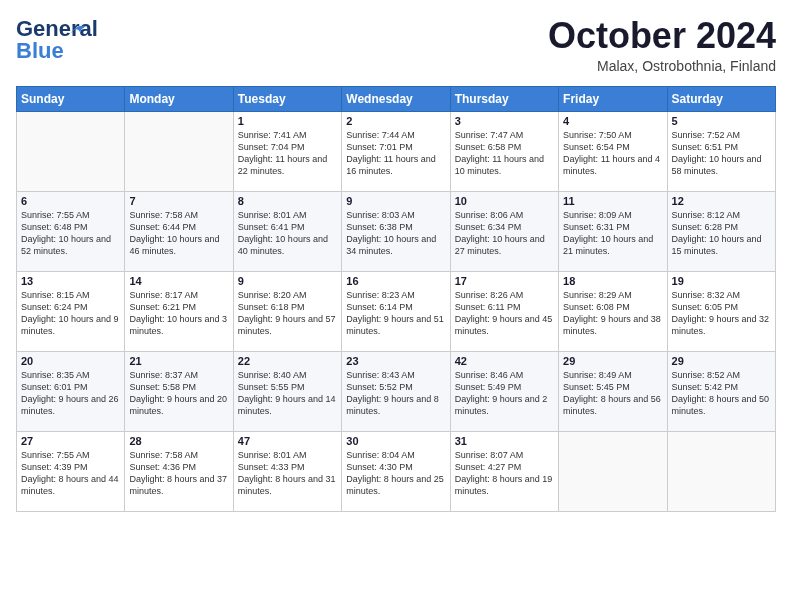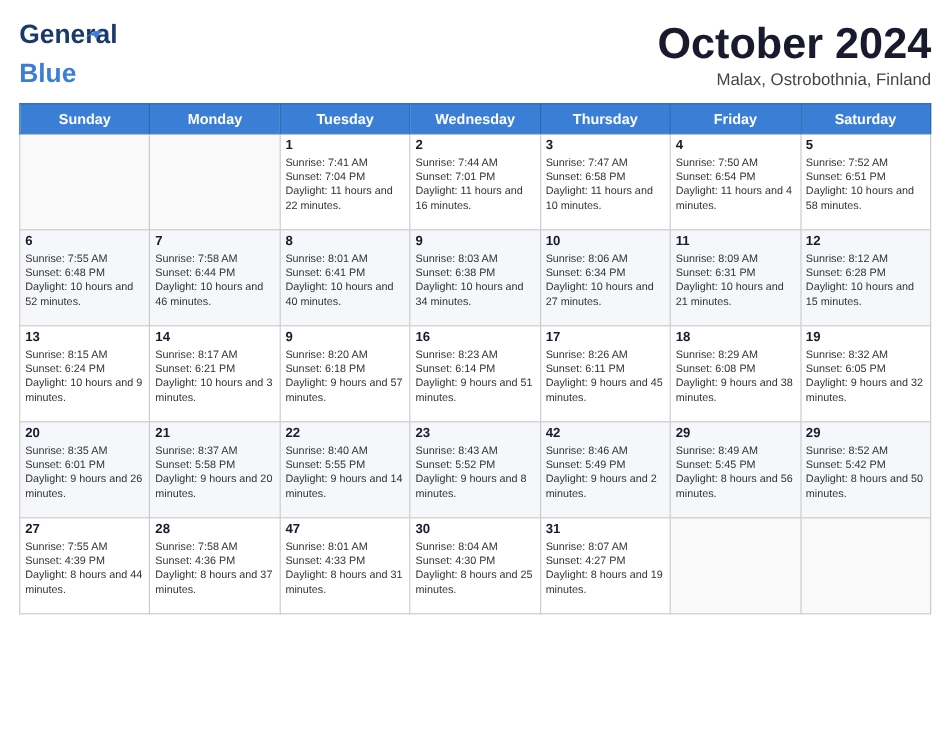--- a/index.html
+++ b/index.html
@@ -40,21 +40,21 @@
       width: 100%;
       border-collapse: collapse;
       table-layout: fixed;
     }
     thead th {
       background: #3a7fd5;
       color: #fff;
       font-size: 12px;
       font-weight: bold;
       padding: 5px 4px;
-      text-align: center;
+      text-align: left;
       border: 1px solid #2a6ab5;
       margin-top: 36px;
     }
     tbody td {
       border: 1px solid #ccc;
       vertical-align: top;
       padding: 3px 4px;
       font-size: 9.5px;
       color: #222;
       height: 80px;
@@ -80,21 +80,21 @@
     }
   </style>
 </head>
 <body>
 
 <div class="header-area">
   <div class="logo">
     <div style="display:flex;align-items:center;gap:0px;">
       <div style="position:relative;width:60px;height:44px;">
         <span style="font-size:22px;font-weight:bold;color:#1a3a6e;position:absolute;top:0;left:0;">General</span>
-        <span style="font-size:22px;font-weight:bold;color:#3a7fd5;position:absolute;top:32px;left:0;">Blue</span>
+        <span style="font-size:22px;font-weight:bold;color:#3a7fd5;position:absolute;top:22px;left:0;">Blue</span>
         <svg style="position:absolute;top:4px;left:52px;" width="20" height="20" viewBox="0 0 20 20">
           <path d="M2 14 Q8 4 18 6 Q14 8 12 12 Q10 8 6 10 Z" fill="#3a7fd5"></path>
         </svg>
       </div>
     </div>
   </div>
   <div class="title-area">
     <div class="month-title">October 2024</div>
     <div class="location">Malax, Ostrobothnia, Finland</div>
   </div>

